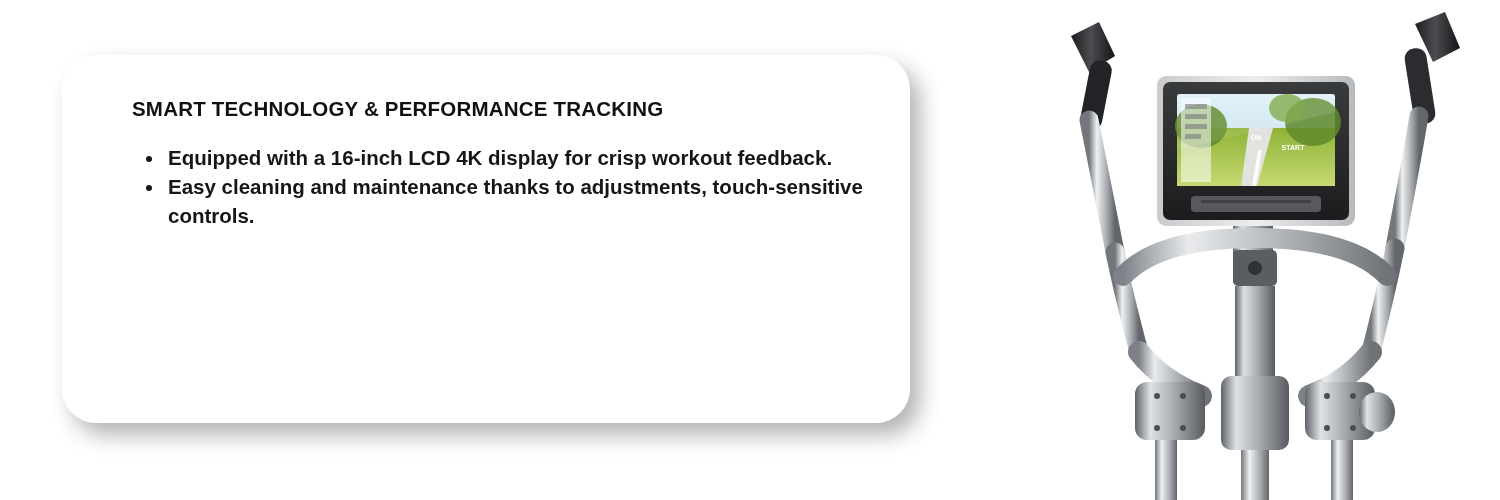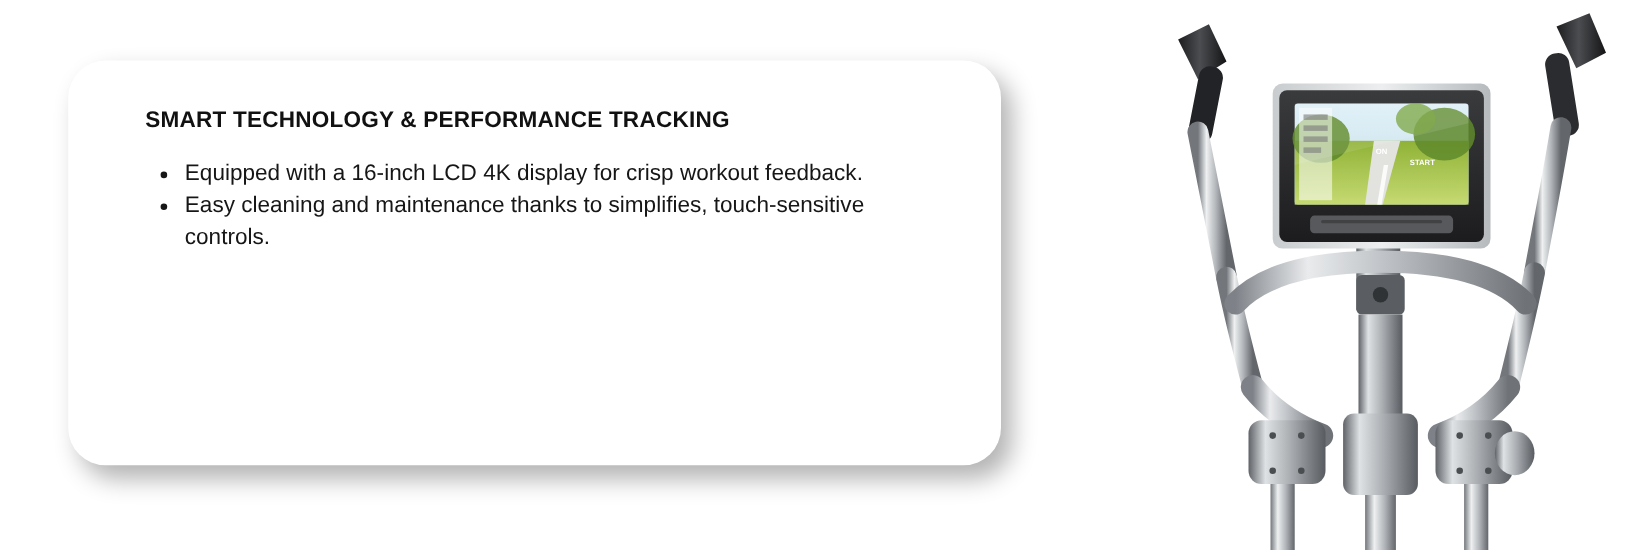--- a/index.html
+++ b/index.html
@@ -38,20 +38,21 @@
     font-weight: bold;
     letter-spacing: 0.2px;
     color: #111111;
     margin: 0 0 22px 0;
     line-height: 1.2;
   }
   ul.bullets {
     margin: 0;
     padding: 0 0 0 36px;
     list-style: none;
+    font-weight: bold;
   }
   ul.bullets li {
     position: relative;
     font-size: 20.5px;
     line-height: 28.5px;
     color: #161616;
     margin-bottom: 1px;
     padding-left: 0;
     max-width: 700px;
   }
@@ -81,21 +82,21 @@
 </head>
 <body>
 
 <div class="page">
 
   <div class="card">
     <h2 class="card-title">SMART TECHNOLOGY &amp; PERFORMANCE TRACKING</h2>
 
     <ul class="bullets">
       <li>Equipped with a 16-inch LCD 4K display for crisp workout feedback.</li>
-      <li>Easy cleaning and maintenance thanks to simplifies, touch-sensitive controls.</li>
+      <li>Easy cleaning and maintenance thanks to adjustments, touch-sensitive controls.</li>
     </ul>
   </div>
 
   <div class="photo">
     <svg width="495" height="500" viewBox="0 0 495 500" xmlns="http://www.w3.org/2000/svg">
       <defs>
         <linearGradient id="bar" x1="0" y1="0" x2="1" y2="0">
           <stop offset="0%" stop-color="#7e8288"></stop>
           <stop offset="25%" stop-color="#e9ebed"></stop>
           <stop offset="55%" stop-color="#b9bdc1"></stop>

